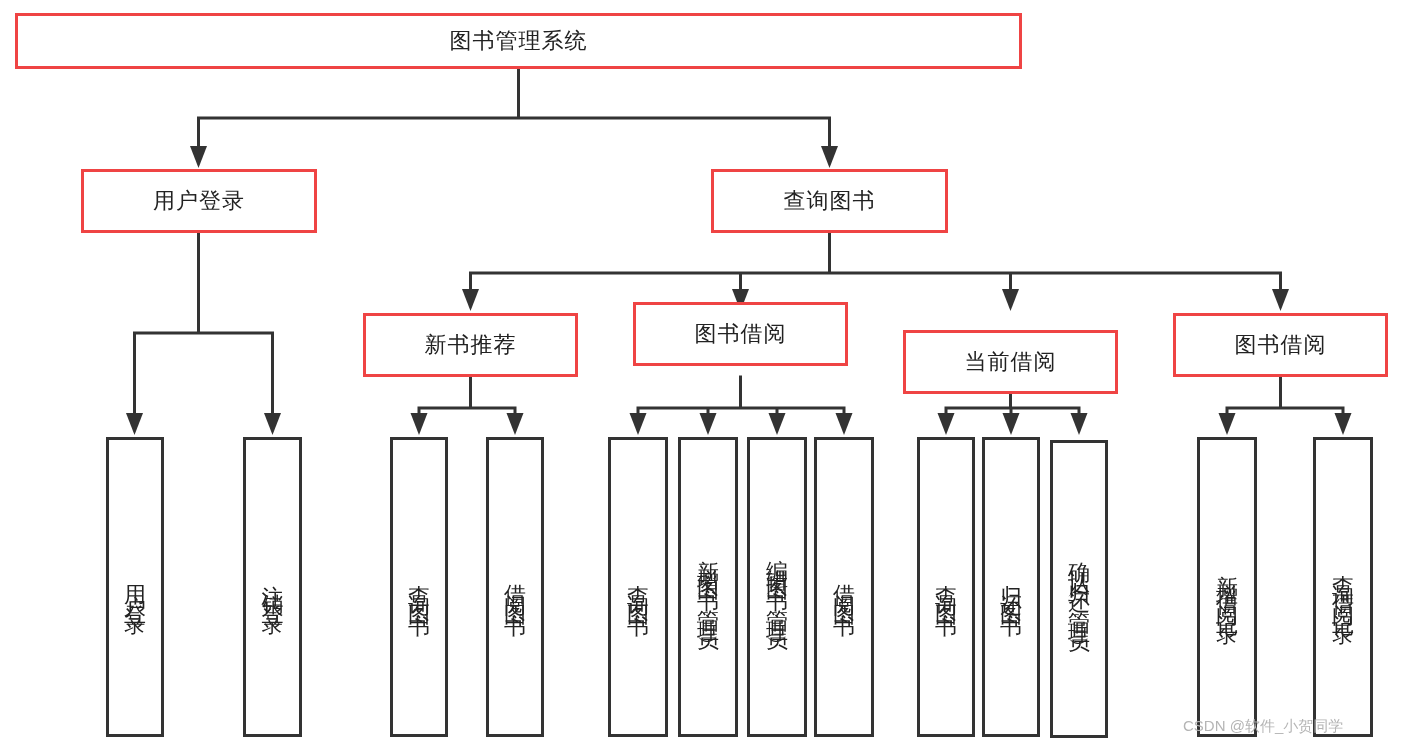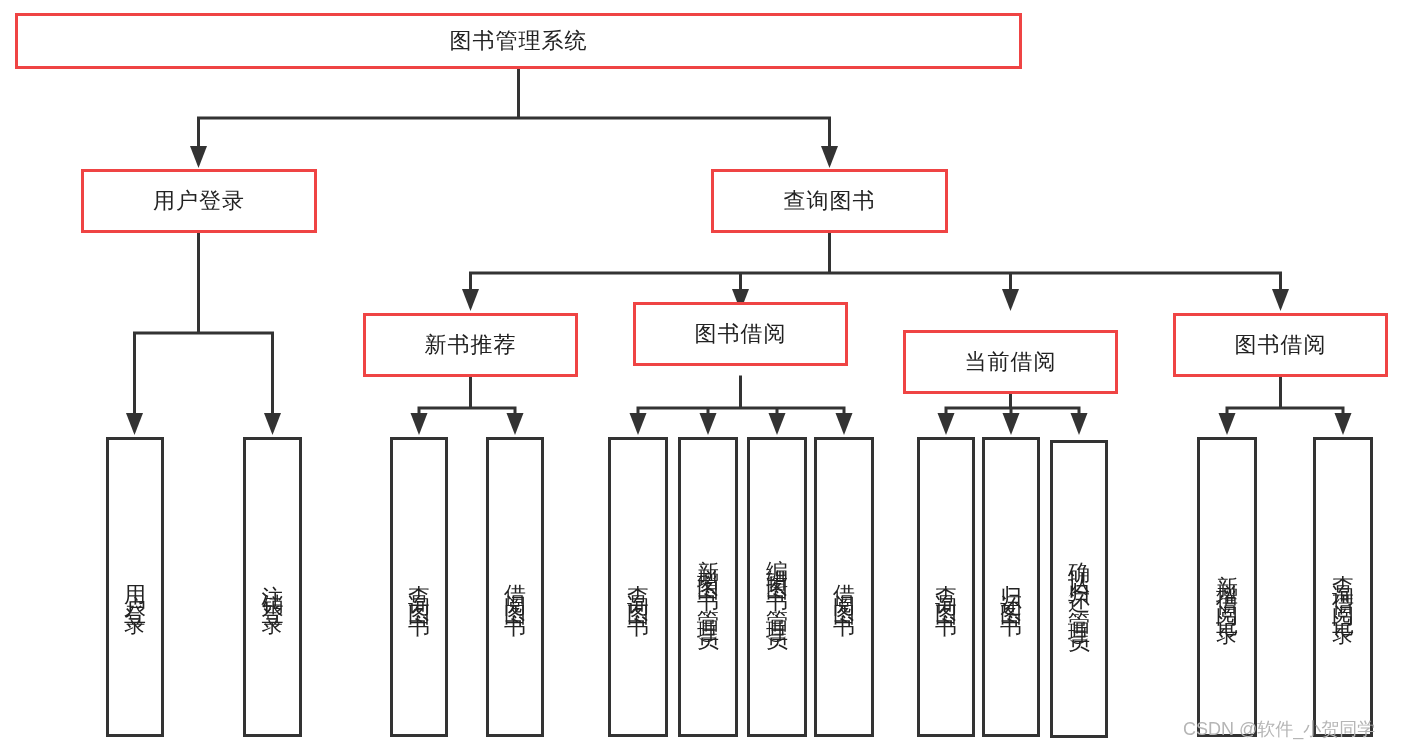--- a/index.html
+++ b/index.html
@@ -52,21 +52,21 @@
     letter-spacing: 10px;
     line-height: 1;
     color: #222222;
     z-index: 2;
     overflow: hidden;
   }
   .watermark {
     position: absolute;
     left: 1183px;
     top: 717px;
-    font-size: 18px;
+    font-size: 15px;
     color: #b5b5b5;
     white-space: nowrap;
     z-index: 3;
   }
 </style>
 </head>
 <body>
 
 <div id="stage">
 

